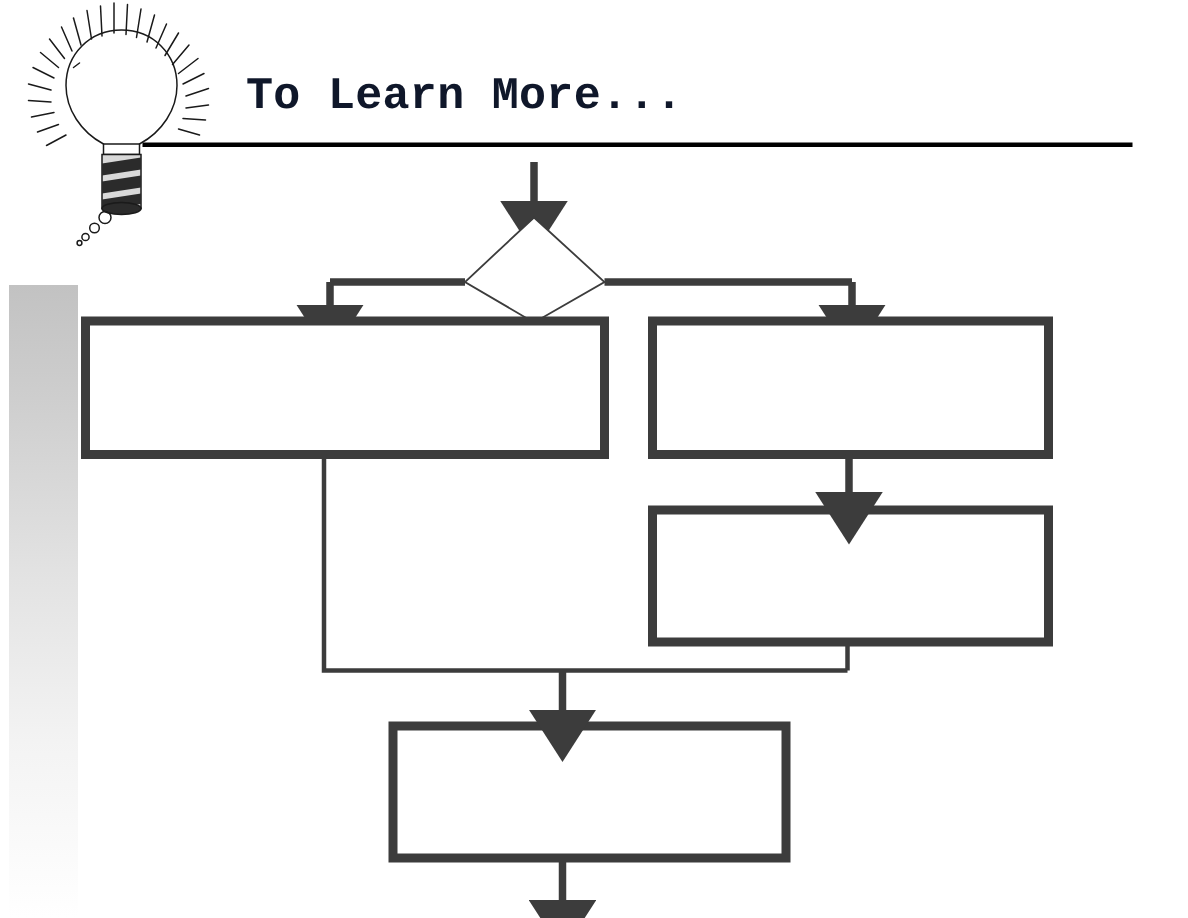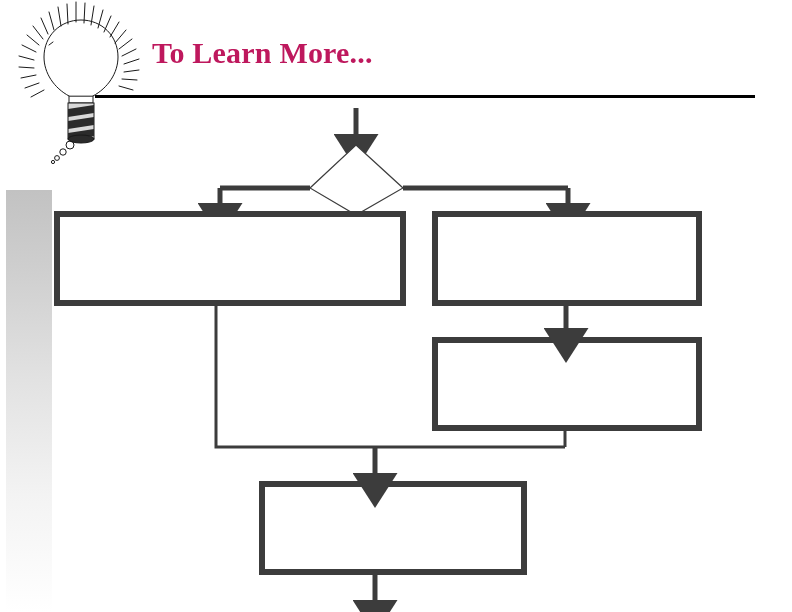--- a/index.html
+++ b/index.html
@@ -33,25 +33,25 @@
     height: 165px;
   }
   #title-block {
     position: absolute;
     left: 152px;
     top: 34px;
     width: 600px;
     height: 44px;
   }
   #slide-title {
-    margin: 0;
-    font-family: Liberation Serif, serif;
+    margin: 12px;
+    font-family: Liberation Mono, monospace;
     font-size: 30px;
     font-weight: bold;
-    color: #be185d;
+    color: #0f172a;
     letter-spacing: 0.2px;
     line-height: 38px;
     white-space: nowrap;
   }
   #title-rule {
     position: absolute;
     left: 95px;
     top: 95px;
     width: 660px;
     height: 3px;

